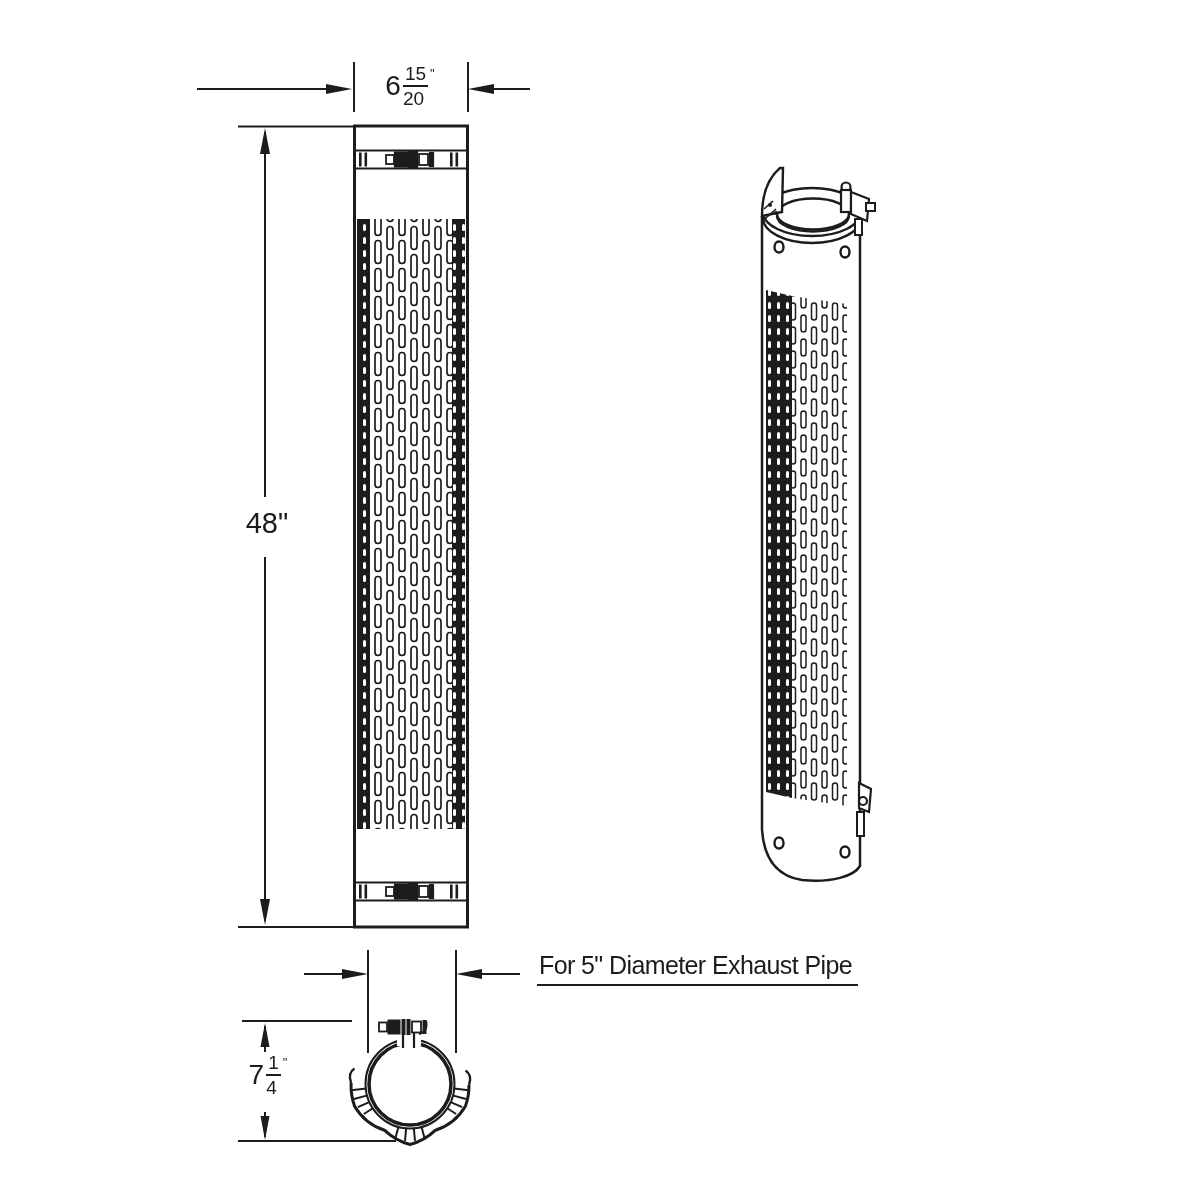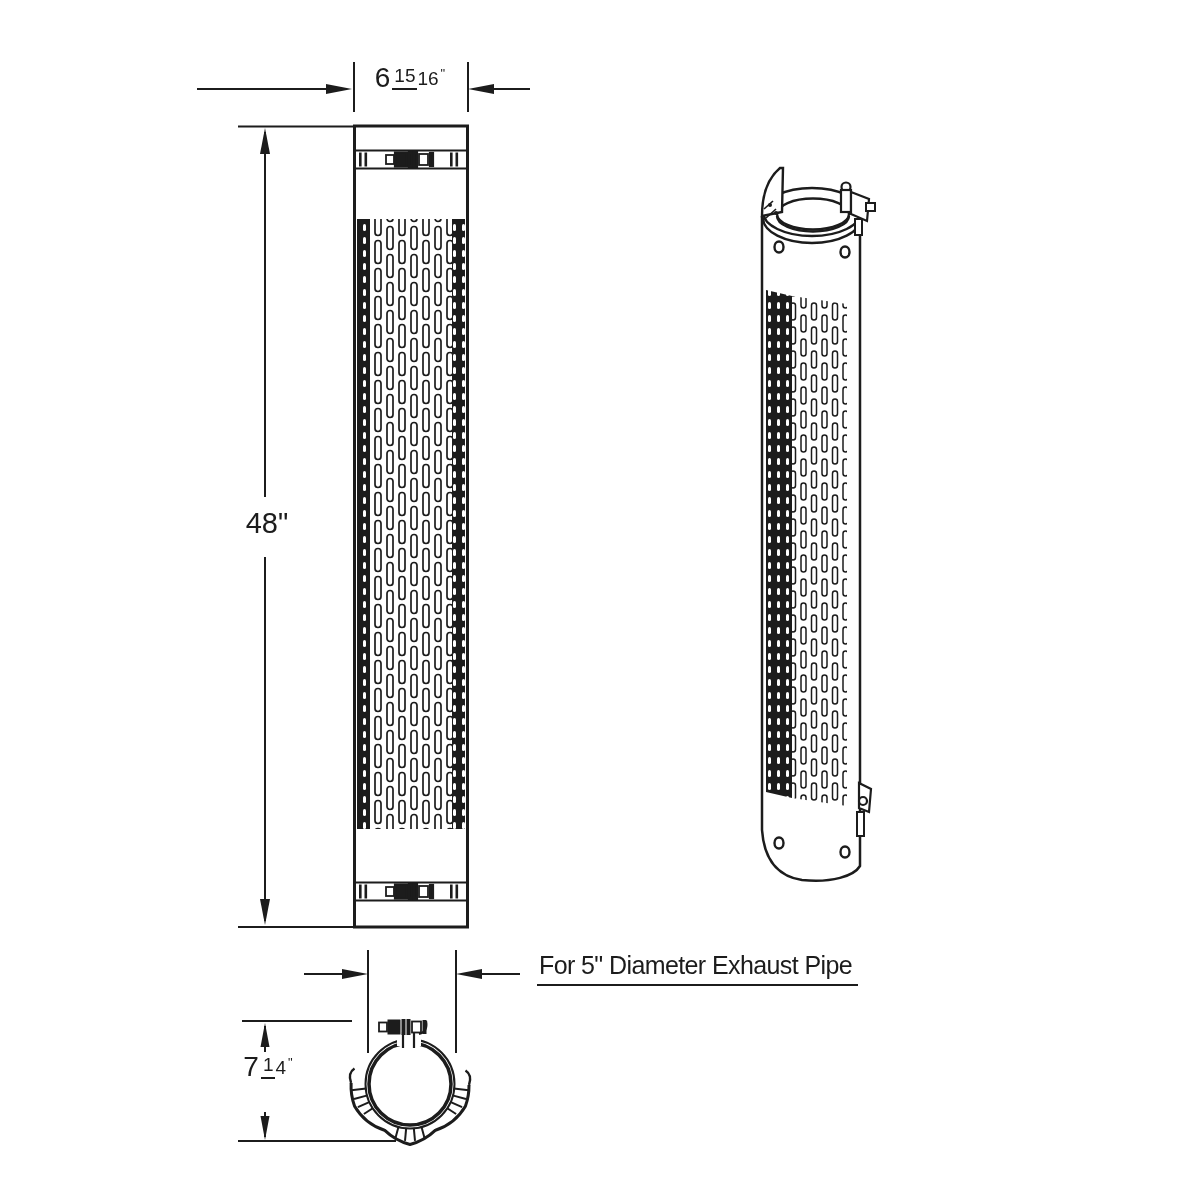--- a/index.html
+++ b/index.html
@@ -4,21 +4,21 @@
 <style>
   html,body { margin:0; padding:0; background:#ffffff; }
   .canvas {
     position:relative; width:1200px; height:1200px; background:#ffffff;
     font-family:"Liberation Sans", sans-serif; color:#1c1c1c; overflow:hidden;
   }
   .canvas svg { position:absolute; left:0; top:0; }
   .txt { position:absolute; color:#1c1c1c; }
   .dim-label { display:flex; justify-content:center; align-items:center; gap:2px; }
   .whole { font-size:28px; line-height:1; }
-  .frac { display:inline-flex; flex-direction:row; align-items:center;
+  .frac { display:inline-flex; flex-direction:column; 
           font-size:19px; line-height:1.05; }
   .frac .num { border-bottom:2.2px solid #1c1c1c; padding:0 2px 1.5px; }
   .frac .den { padding-top:1.5px; }
   .unit { font-size:13px; line-height:1; align-self:flex-start; margin-top:3px; }
   .height-label { width:58px; text-align:center; font-size:29px; }
   .pipe-note { font-size:25px; letter-spacing:-0.6px;
                border-bottom:2.5px solid #1c1c1c; padding:0 6px 4px 2px; }
 </style>
 </head>
 <body>
@@ -212,21 +212,21 @@
     <polygon points="265,1023 260.5,1047 269.5,1047" stroke="none"></polygon>
     <path d="M265,1112 V1137" fill="none"></path>
     <polygon points="265,1140 260.5,1116 269.5,1116" stroke="none"></polygon>
   </g>
 </svg>
 
 <div class="txt dim-label" style="left:368px; top:64px; width:84px;">
   <span class="whole">6</span>
   <span class="frac">
     <span class="num">15</span>
-    <span class="den">16</span>
+    <span class="den">20</span>
   </span>
   <span class="unit">"</span>
 </div>
 
 <div class="txt height-label" style="left:238px; top:507px;">48"</div>
 
 <div class="txt dim-label" style="left:236px; top:1053px; width:64px;">
   <span class="whole">7</span>
   <span class="frac">
     <span class="num">1</span>

